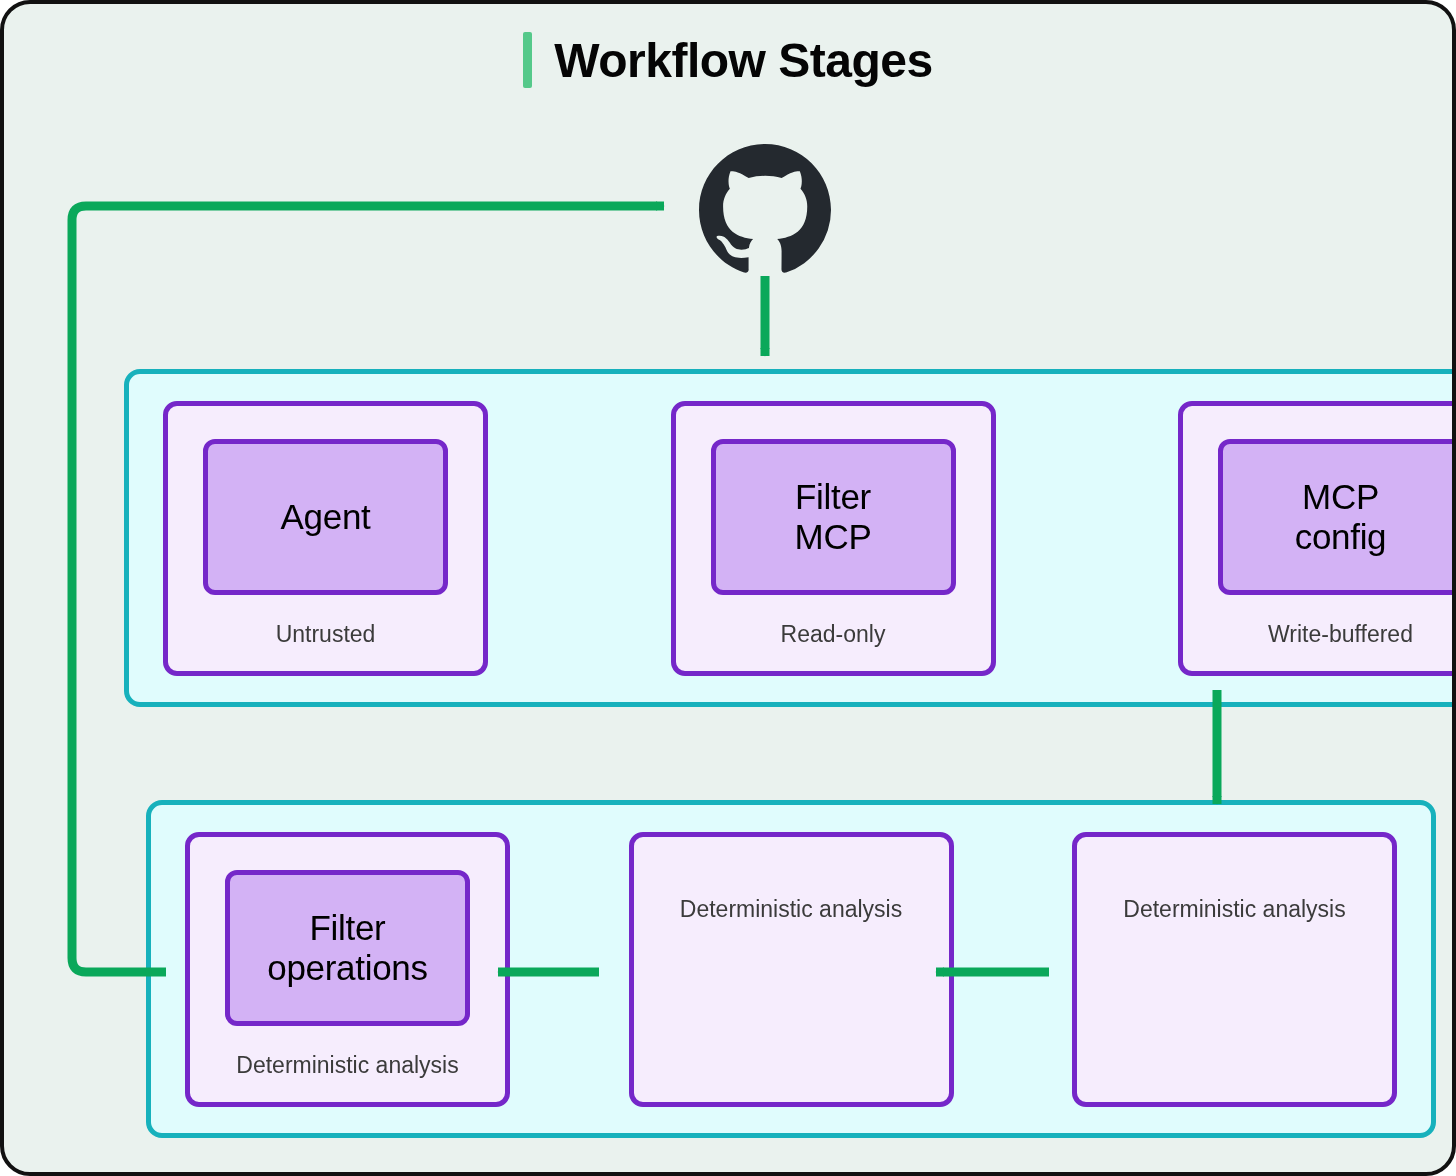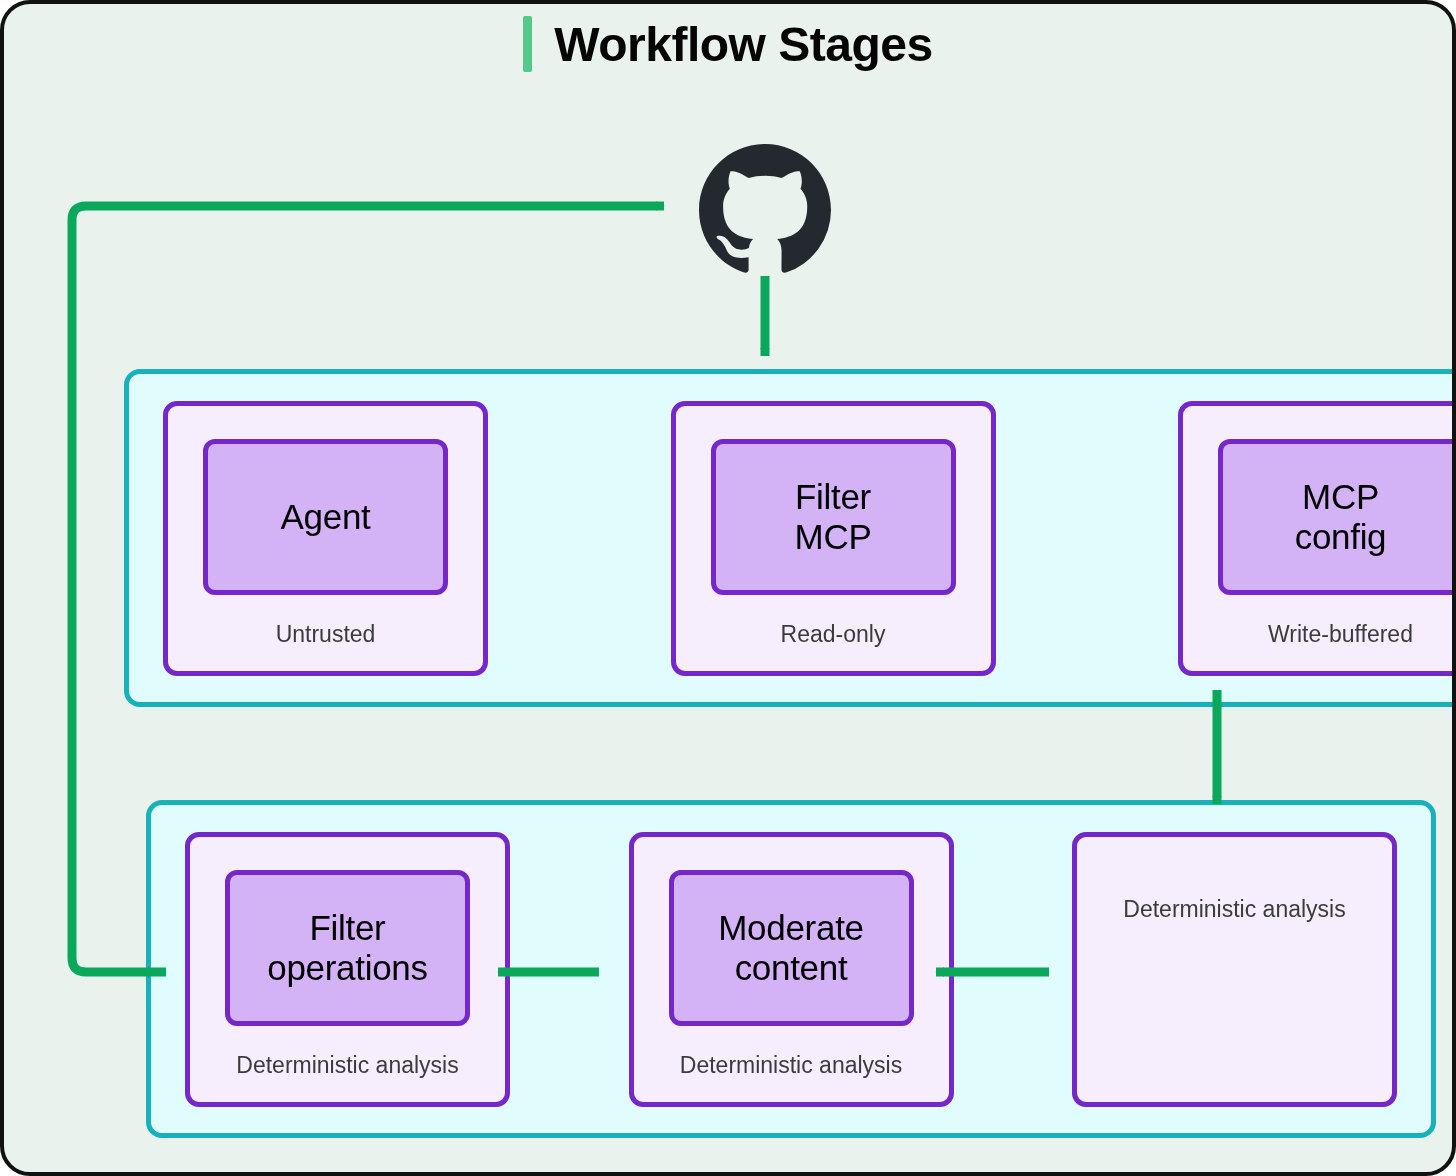--- a/index.html
+++ b/index.html
@@ -17,21 +17,21 @@
     height: 1176px;
     background: #eaf2ee;
     border: 4px solid #111111;
     border-radius: 30px;
     overflow: hidden;
   }
 
   
   #title-row {
     position: absolute;
-    top: 12px;
+    top: 28px;
     left: 0;
     width: 100%;
     display: flex;
     align-items: center;
     justify-content: center;
     gap: 22px;
   }
   #title-accent {
     width: 9px;
     height: 56px;
@@ -176,24 +176,20 @@
     <div class="group-inner">
       <div class="card">
         <div class="card-inner">
           <span class="card-title">Filter
 operations</span>
         </div>
         <div class="card-caption">Deterministic analysis</div>
       </div>
 
       <div class="card">
-        <div class="card-inner">
-          <span class="card-title">Moderate
-content</span>
-        </div>
         <div class="card-caption">Deterministic analysis</div>
       </div>
 
       <div class="card">
         <div class="card-caption">Deterministic analysis</div>
       </div>
     </div>
   </div>
 
   <svg id="connectors" viewBox="0 0 1456 1176">

